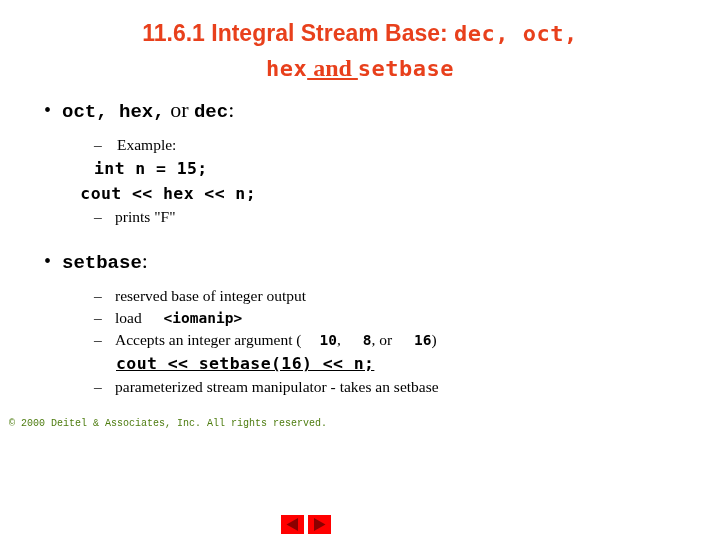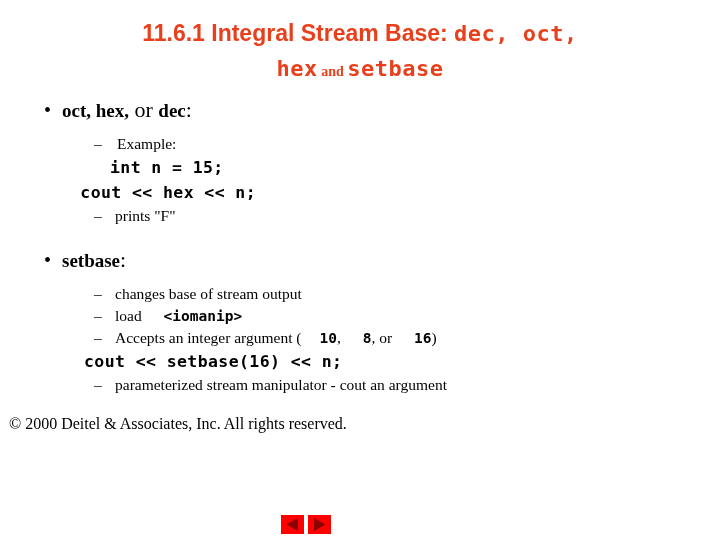--- a/index.html
+++ b/index.html
@@ -38,21 +38,22 @@
   }
   .title .mono {
     font-family: "DejaVu Sans Mono", "Liberation Mono", monospace;
     font-weight: bold;
     font-size: 22px;
     letter-spacing: 0.5px;
   }
   .title .ser {
     font-family: "Liberation Serif", "DejaVu Serif", serif;
     font-weight: bold;
-    font-size: 14px;
+    font-size: 24px;
+    text-decoration: underline;
   }
 
   
   .body {
     position: absolute;
     left: 0;
     top: 96px;
     width: 720px;
   }
 
@@ -64,21 +65,21 @@
     line-height: 28px;
   }
   .bullet .dot {
     position: absolute;
     left: 44px;
     top: 0px;
     font-size: 20px;
     line-height: 28px;
   }
   .bullet .mono {
-    font-family: Liberation Serif, serif;
+    font-family: Liberation Mono, monospace;
     font-weight: bold;
     font-size: 19px;
     letter-spacing: 0px;
   }
   .bullet .ser {
     font-family: "Liberation Serif", "DejaVu Serif", serif;
     font-size: 22px;
   }
 
   .sub {
@@ -108,43 +109,43 @@
   .indent-93 { padding-left: 117px; }
 
   .code {
     font-family: "DejaVu Sans Mono", "Liberation Mono", monospace;
     font-weight: bold;
     font-size: 16.5px;
     line-height: 25px;
     letter-spacing: 0.4px;
     white-space: pre;
   }
-  .code-1 { padding-left: 94px; margin-left: 16px; }
+  .code-1 { padding-left: 94px; }
   .code-2 { padding-left: 70px; }
-  .code-3 { padding-left: 84px; }
+  .code-3 { padding-left: 116px; text-decoration: underline; }
 
   .gap-sm { height: 6px; }
   .gap-md { height: 19px; }
 
   
   .footer {
     position: absolute;
     left: 0;
     bottom: 0;
     width: 720px;
     height: 36px;
   }
   .copyright {
     position: absolute;
     left: 9px;
     top: 8px;
-    font-size: 16px;
+    font-size: 10px;
     line-height: 16px;
-    font-family: Liberation Serif, serif;
-    color: #000000;
+    font-family: Liberation Mono, monospace;
+    color: #4d7c0f;
     white-space: nowrap;
   }
   .navbtn {
     position: absolute;
     top: 515px;
     width: 23px;
     height: 19px;
     background: #FF0000;
     display: block;
     cursor: pointer;
@@ -190,38 +191,38 @@
 
     <div class="bullet">
       <span class="dot">•</span>
       <span class="mono">setbase</span><span class="ser">:</span>
     </div>
 
     <div class="gap-sm"></div>
 
     <div class="sub">
       <span class="dash">–</span>
-      <span>changes base of stream output</span>
+      <span>reserved base of integer output</span>
     </div>
 
     <div class="sub">
       <span class="dash">–</span>
       <span>load </span><span class="mono">&lt;iomanip&gt;</span>
     </div>
 
     <div class="sub">
       <span class="dash">–</span>
       <span>Accepts an integer argument (</span><span class="mono">10</span><span>, </span><span class="mono">8</span><span>, or </span><span class="mono">16</span><span>)</span>
     </div>
 
     <div class="code code-3">cout &lt;&lt; setbase(16) &lt;&lt; n;</div>
 
     <div class="sub">
       <span class="dash">–</span>
-      <span>parameterized stream manipulator - cout an argument</span>
+      <span>parameterized stream manipulator - takes an setbase</span>
     </div>
 
   </div>
 
   <div class="footer">
     <div class="copyright">© 2000 Deitel &amp; Associates, Inc.  All rights reserved.</div>
   </div>
 
   <div class="navbtn prev" title="Previous slide">
     <svg width="23" height="19" viewBox="0 0 23 19">

